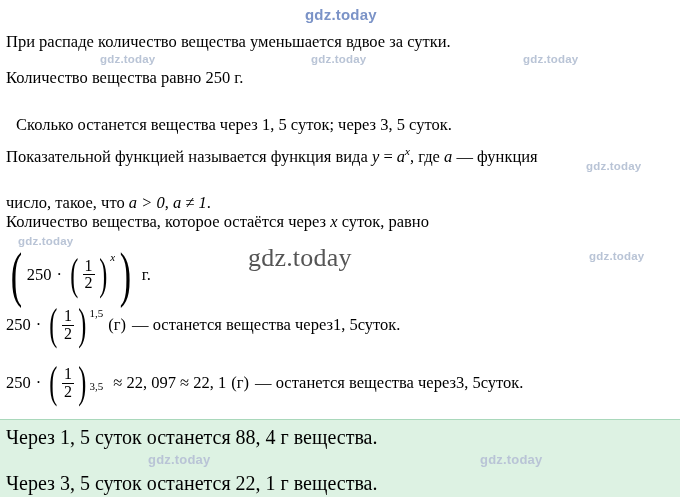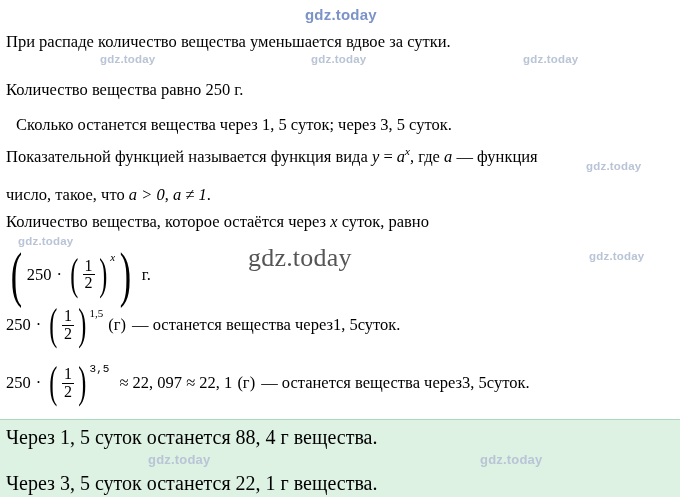--- a/index.html
+++ b/index.html
@@ -74,33 +74,33 @@
   <div class="wm small" style="left:100px;top:53px;">gdz.today</div>
   <div class="wm small" style="left:311px;top:53px;">gdz.today</div>
   <div class="wm small" style="left:523px;top:53px;">gdz.today</div>
   <div class="wm small" style="left:586px;top:160px;">gdz.today</div>
   <div class="wm small" style="left:18px;top:235px;">gdz.today</div>
   <div class="wm small" style="left:589px;top:250px;">gdz.today</div>
   <div class="wm big" style="left:248px;top:243px;">gdz.today</div>
 
   <div class="line" style="left:6px;top:32px;">При распаде количество вещества уменьшается вдвое за сутки.</div>
 
-  <div class="line" style="left:6px;top:80px;">
+  <div class="line" style="left:6px;top:68px;">
     <span>Количество вещества равно </span><span class="mathn">250</span><span> г.</span>
   </div>
 
   <div class="line" style="left:16px;top:115px;">
     <span>Сколько останется вещества через </span><span class="mathn">1, 5</span><span> суток; через </span><span class="mathn">3, 5</span><span> суток.</span>
   </div>
 
   <div class="line" style="left:6px;top:145px;">
     <span>Показательной функцией называется функция вида </span><span class="mathi">y</span><span class="mathn"> = </span><span class="mathi">a</span><span class="sup">x</span><span>, где </span><span class="mathi">a</span><span> — функция</span>
   </div>
 
-  <div class="line" style="left:6px;top:185px;">
+  <div class="line" style="left:6px;top:193px;">
     <span>число, такое, что </span><span class="mathi">a &gt; 0</span><span>, </span><span class="mathi">a ≠ 1</span><span>.</span>
   </div>
 
   <div class="line" style="left:6px;top:212px;">
     <span>Количество вещества, которое остаётся через </span><span class="mathi">x</span><span> суток, равно</span>
   </div>
 
   <div class="expr-row" style="left:6px;top:247px;">
     <span class="paren big">(</span>
     <span class="mathn">250</span>
@@ -134,21 +134,21 @@
 
   <div class="expr-row" style="left:6px;top:363px;">
     <span class="mathn">250</span>
     <span class="mathn" style="margin:0 5px;">·</span>
     <span class="paren">(</span>
     <span class="frac">
       <span class="num">1</span>
       <span class="den">2</span>
     </span>
     <span class="paren">)</span>
-    <span class="supn" style="align-self:flex-start;margin-top:0;font-family:Liberation Mono, monospace;">3,5</span>
+    <span class="supn" style="align-self:flex-start;margin-top:17px;">3,5</span>
     <span class="mathn" style="margin-left:10px;">≈ 22, 097 ≈ 22, 1</span>
     <span class="mathn" style="margin-left:5px;">(г)</span>
     <span style="margin-left:6px;">— останется вещества через </span>
     <span class="mathn">3, 5</span>
     <span> суток.</span>
   </div>
 
   <div class="answer-box">
     <div class="ans-line" style="left:6px;top:6px;">
       <span>Через </span><span class="mathn">1, 5</span><span> суток останется </span><span class="mathn">88, 4</span><span> г вещества.</span>

